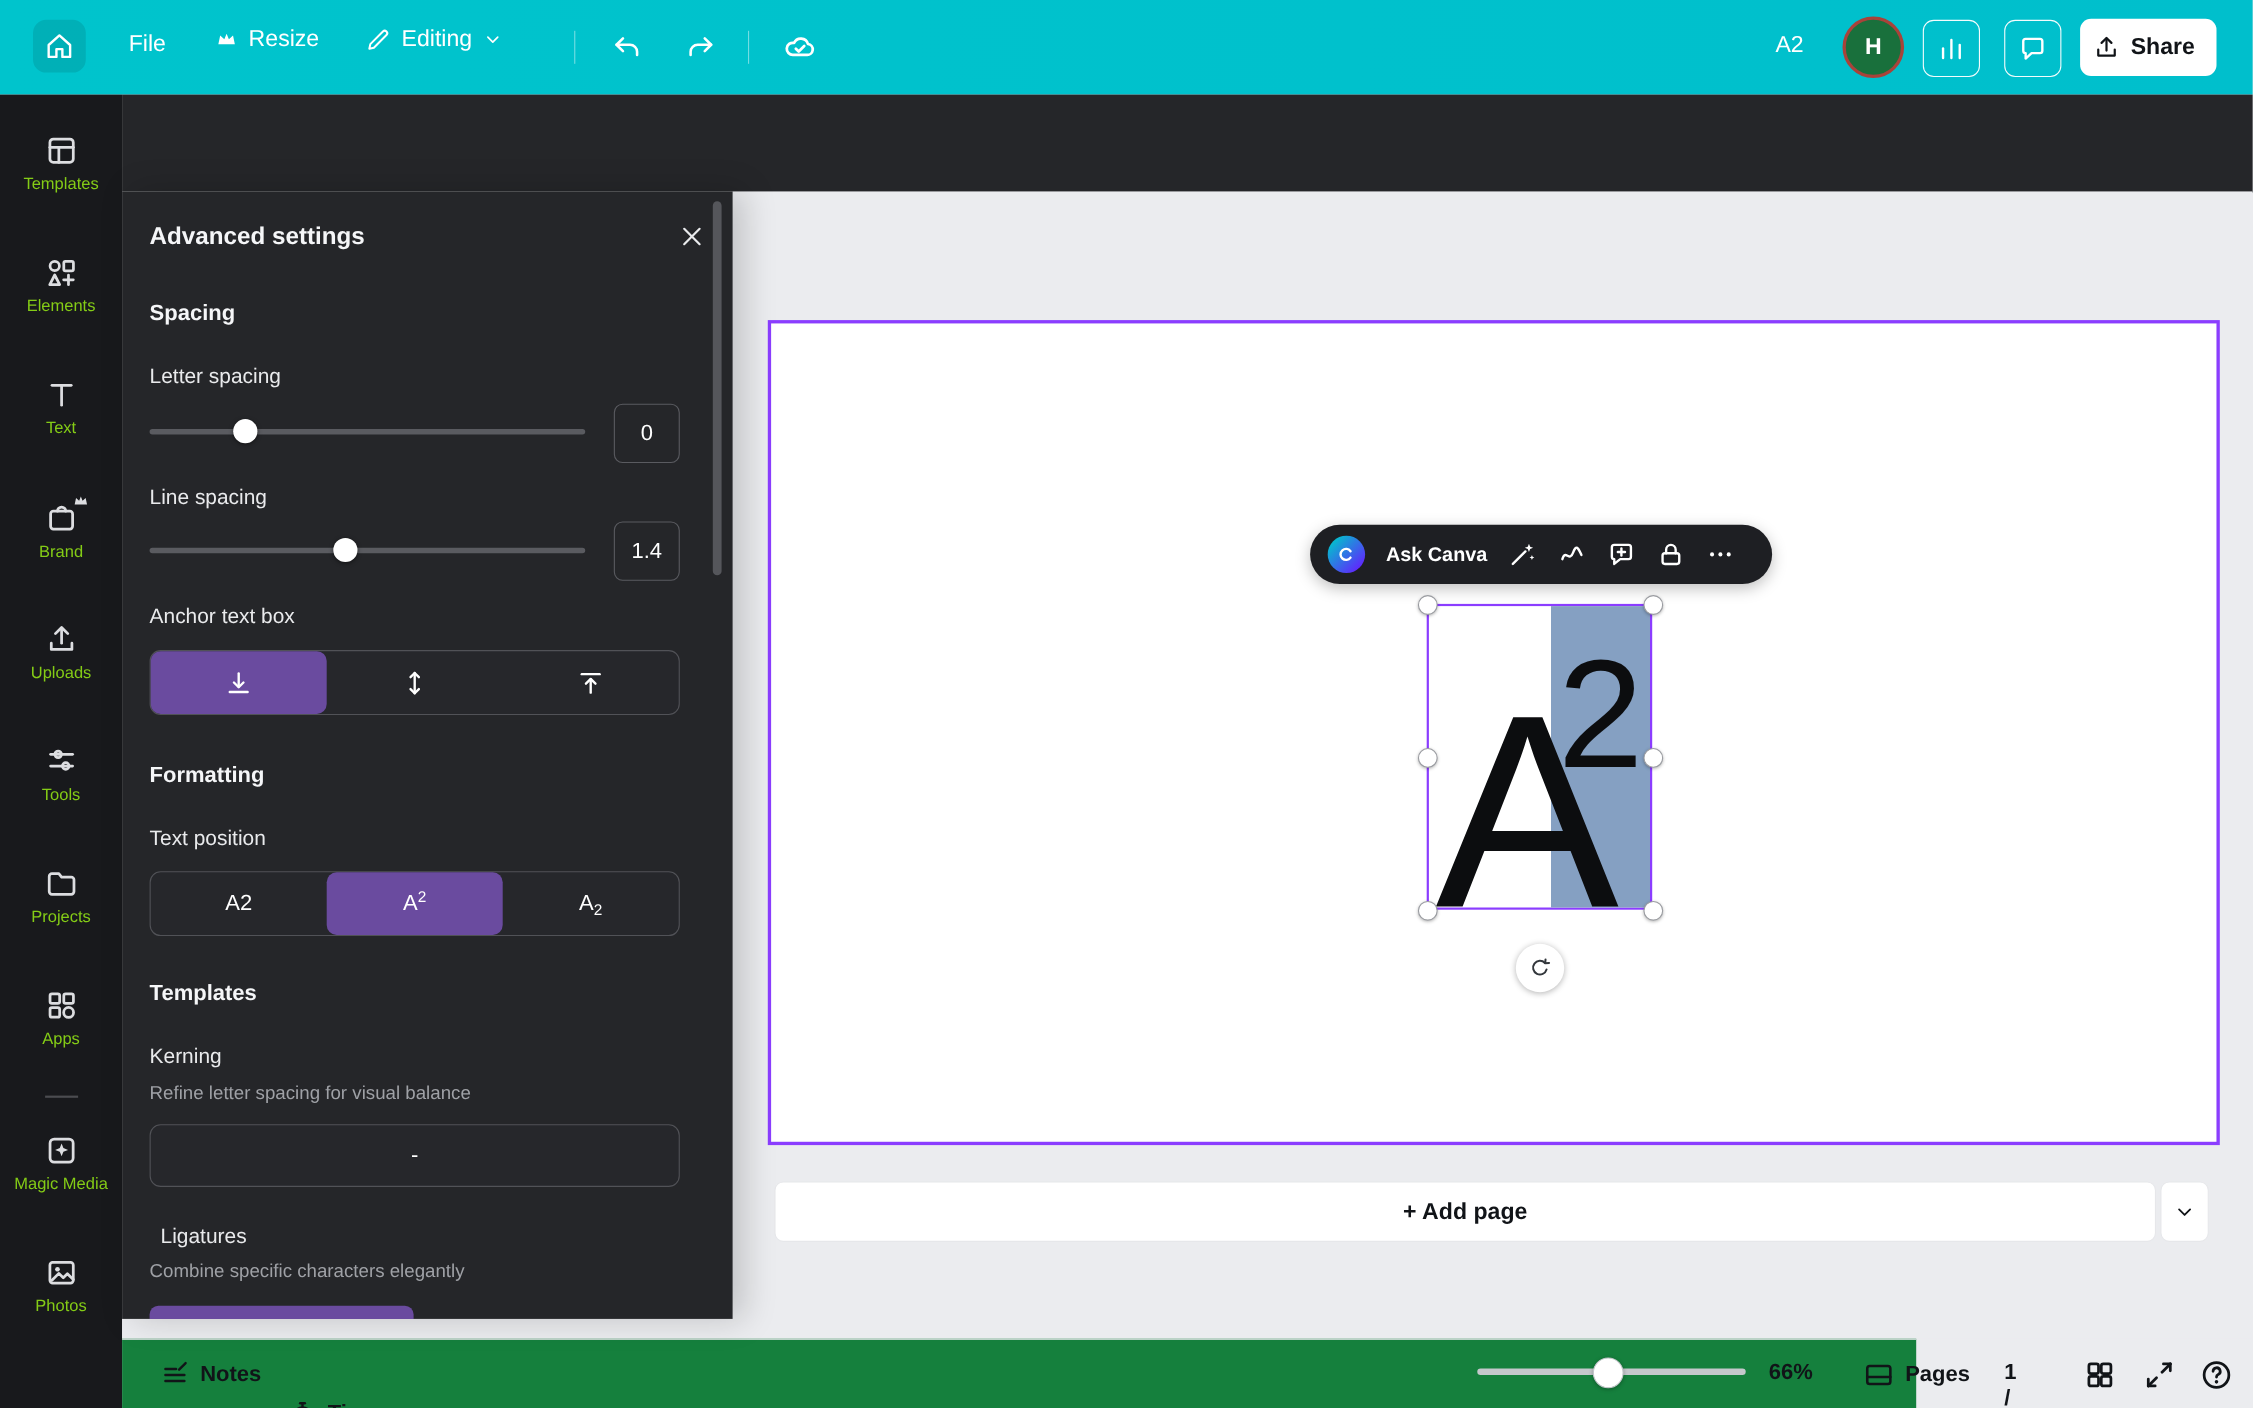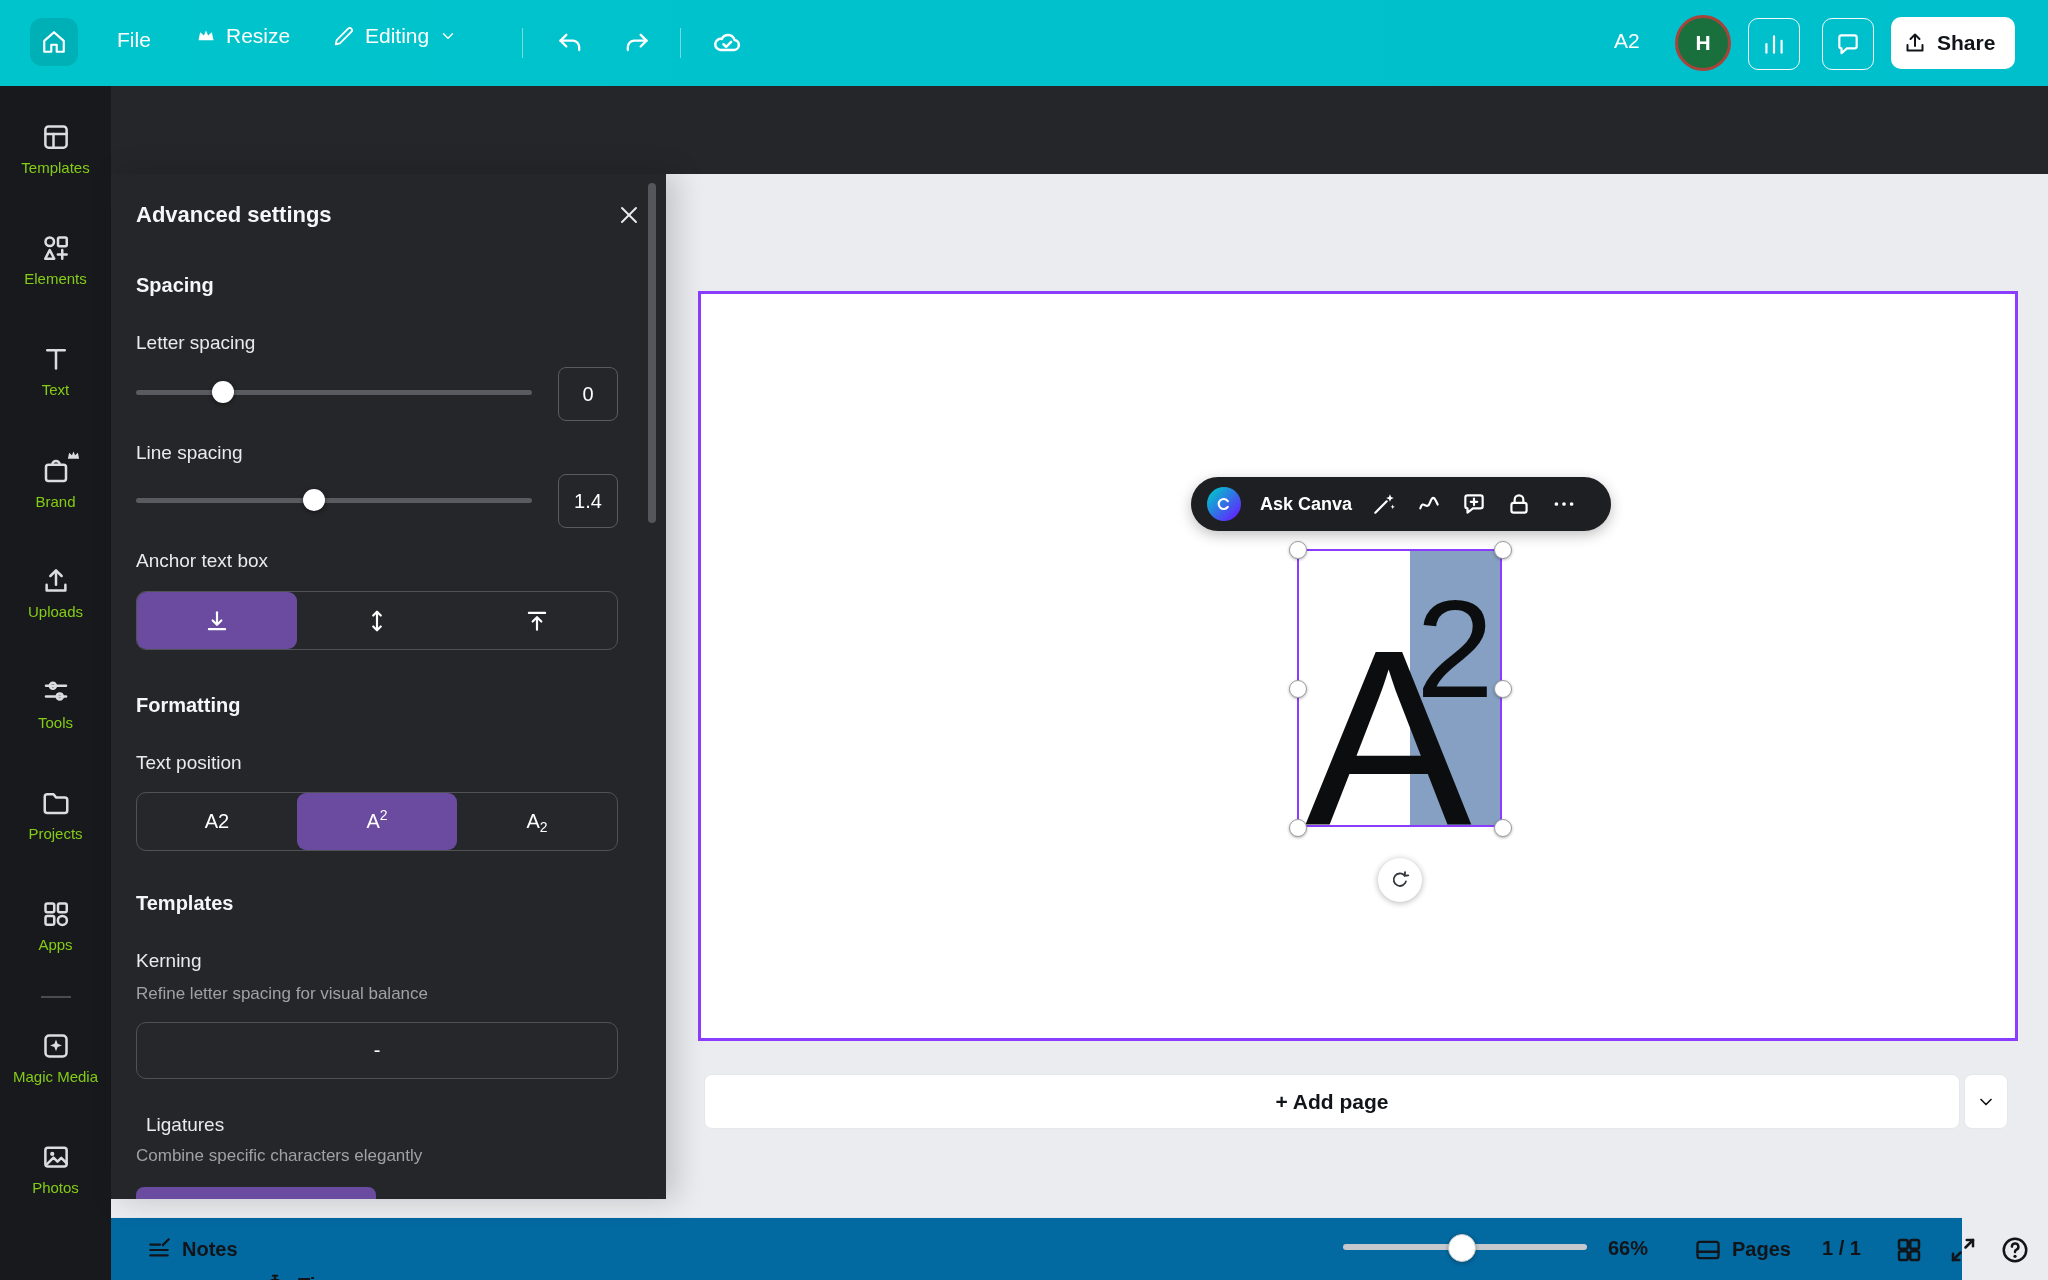--- a/index.html
+++ b/index.html
@@ -56,21 +56,21 @@
   .page-act{position:absolute;top:256px;width:30px;height:30px;color:#33373c;cursor:pointer;}
   #ask-pill{left:1191px;top:477px;width:420px;height:54px;background:#1e1f23;border-radius:27px;display:flex;align-items:center;gap:19px;padding:0 16px;box-sizing:border-box;box-shadow:0 4px 14px rgba(0,0,0,.25);color:#fff;z-index:4;}
   #canva-logo{width:34px;height:34px;border-radius:50%;background:linear-gradient(135deg,#00c4cc 10%,#6420ff 90%);display:flex;align-items:center;justify-content:center;color:#fff;flex:0 0 auto;}
   #textbox{left:1297px;top:549px;width:205px;height:278px;border:2px solid #8b3dff;box-sizing:border-box;z-index:3;}
   .handle{position:absolute;width:16px;height:16px;border-radius:50%;background:#fff;border:1.5px solid #9a9ca1;box-shadow:0 1px 3px rgba(0,0,0,.3);z-index:4;}
   #rotate-handle{left:1378px;top:858px;width:44px;height:44px;border-radius:50%;background:#fff;box-shadow:0 1px 6px rgba(0,0,0,.3);display:flex;align-items:center;justify-content:center;color:#33373c;z-index:4;}
   #addpage{left:704px;top:1074px;width:1256px;height:55px;background:#fff;border:1px solid #e6e7ea;border-radius:8px;display:flex;align-items:center;justify-content:center;font-size:21px;font-weight:600;color:#111418;cursor:pointer;box-sizing:border-box;}
   #addpage-chev{left:1964px;top:1074px;width:44px;height:55px;background:#fff;border:1px solid #e6e7ea;border-radius:8px;display:flex;align-items:center;justify-content:center;color:#111418;cursor:pointer;box-sizing:border-box;}
 
   
-  #statusbar{left:111px;top:1217px;width:1851px;height:63px;background:#0369a1;border-top:1px solid #e4e6e9;color:#111418;}
+  #statusbar{left:111px;top:1217px;width:1603px;height:63px;background:#15803d;border-top:1px solid #e4e6e9;color:#111418;padding-left:28px;}
   .sb-label{font-size:20px;font-weight:600;color:#111418;}
 </style>
 </head>
 <body>
 
 <div id="header" class="abs">
   <div class="abs" style="left:30px;top:18px;width:48px;height:48px;border-radius:12px;background:rgba(0,0,0,.10);display:flex;align-items:center;justify-content:center;cursor:pointer;">
     <svg class="icn" width="26" height="26" viewBox="0 0 24 24">
         <path d="M3 11 L12 3 L21 11 V21 H14.5 V14.5 H9.5 V21 H3 Z"></path>
       </svg>

